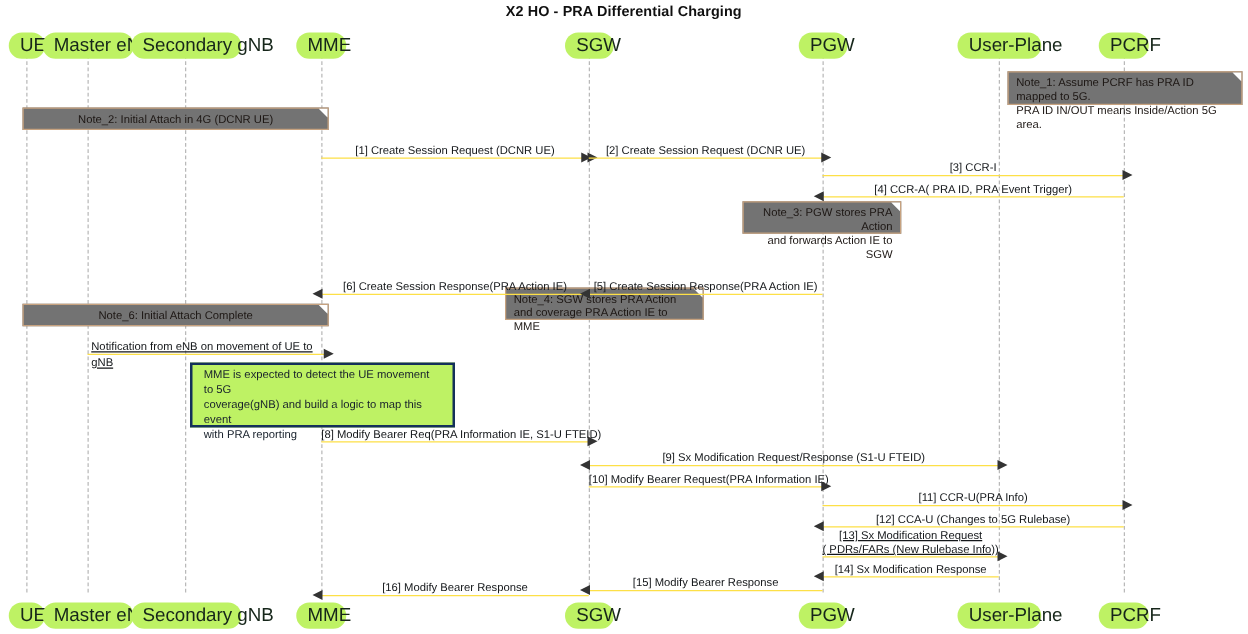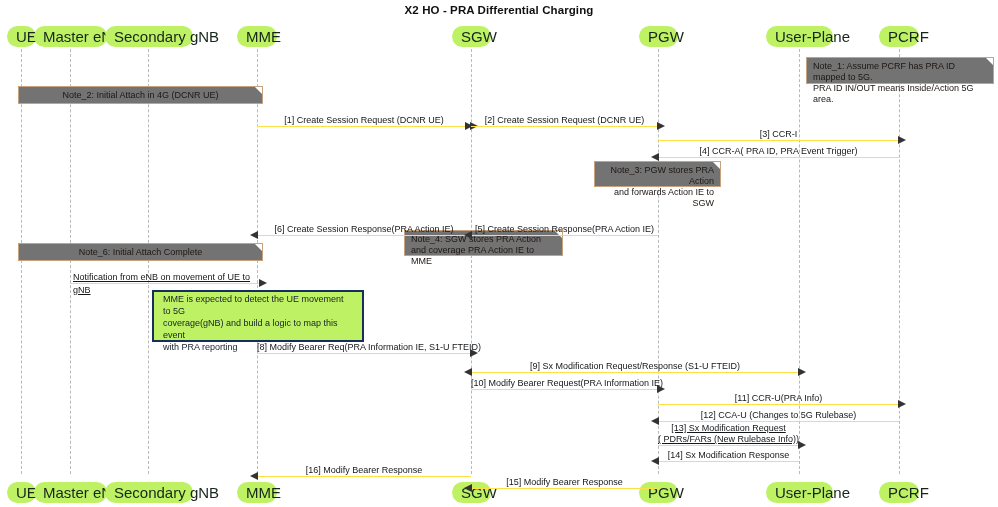--- a/index.html
+++ b/index.html
@@ -260,18 +260,18 @@
   <div class="msg" style="left:658px; top:461px; width:141px;">
     <span class="lbl">[14] Sx Modification Response</span>
     <span class="arrowhead left"></span>
   </div>
 
   <div class="msg" style="left:257px; top:476px; width:214px;">
     <span class="lbl">[16] Modify Bearer Response</span>
     <span class="arrowhead left"></span>
   </div>
 
-  <div class="msg" style="left:471px; top:488px; width:187px;">
+  <div class="msg" style="left:471px; top:472px; width:187px;">
     <span class="lbl">[15] Modify Bearer Response</span>
     <span class="arrowhead left"></span>
   </div>
 
 </div>
 
 </body></html>

